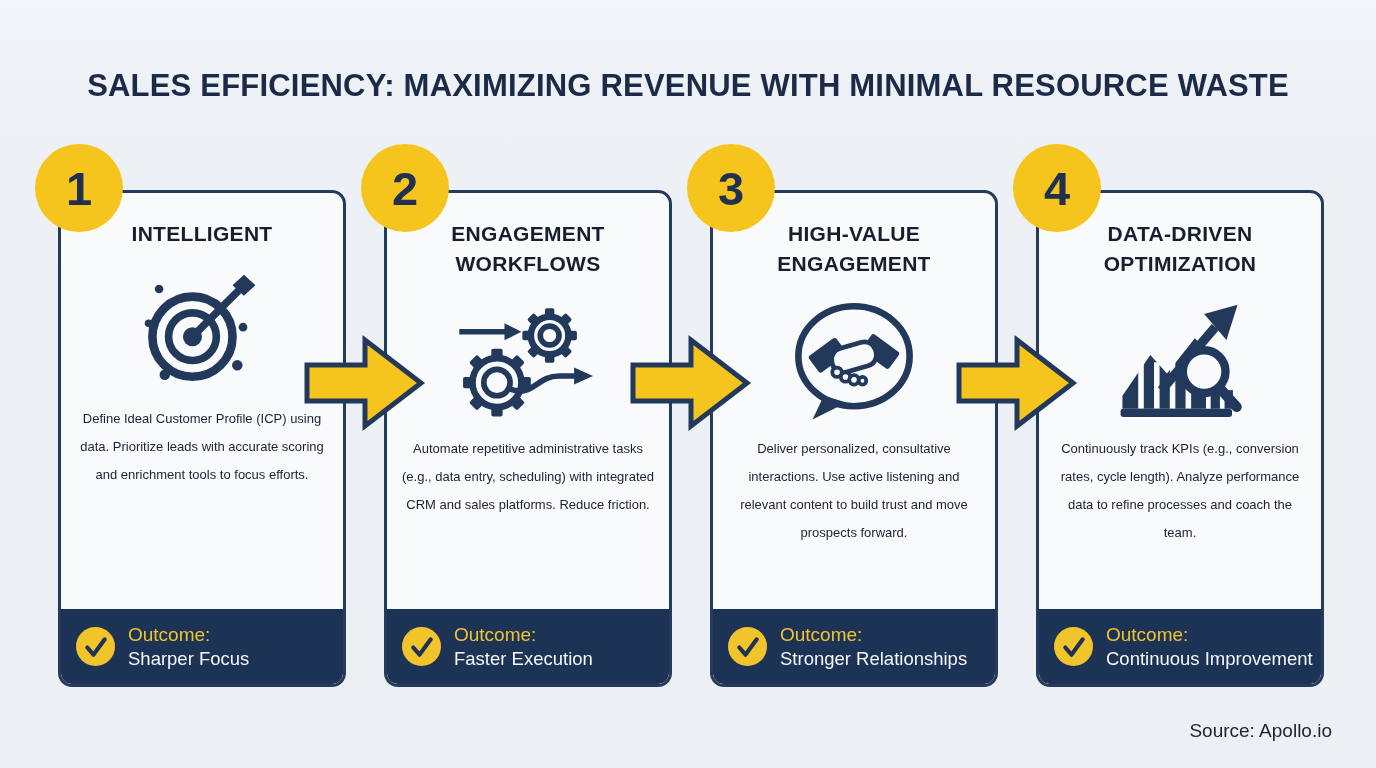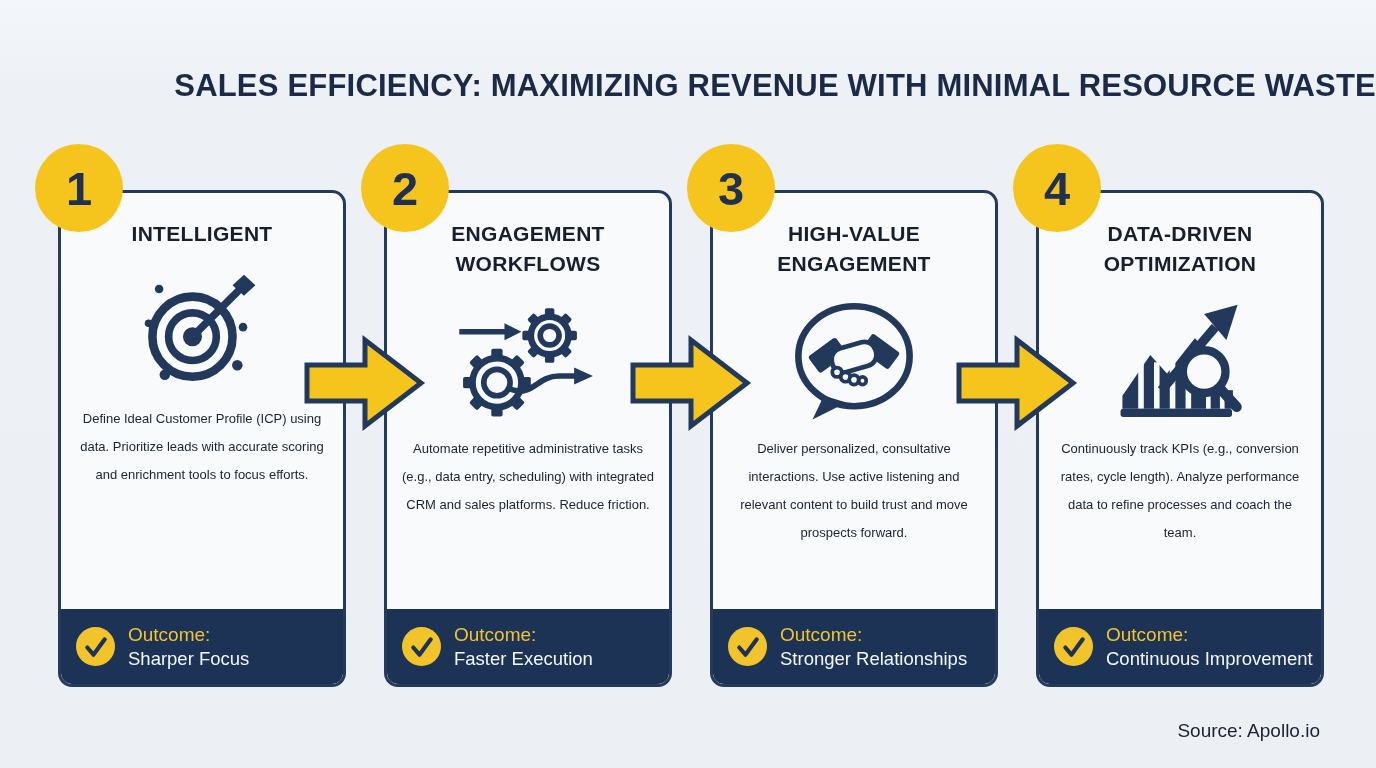--- a/index.html
+++ b/index.html
@@ -10,21 +10,21 @@
   }
   .stage {
     position:relative;
     width:1376px; height:768px;
     overflow:hidden;
     background:linear-gradient(180deg,#F3F6FA 0%,#EDF1F5 12%,#ECF0F4 100%);
   }
   .main-title {
     position:absolute; left:0; top:68px; width:100%;
     margin:0;
-    text-align:right;
+    text-align:center;
     font-size:31px; font-weight:bold;
     letter-spacing:0.2px;
     color:#1B2A47;
   }
   .card {
     position:absolute; top:190px;
     width:288px; height:497px;
     box-sizing:border-box;
     background:#F8FAFC;
     border:3px solid #243B5E;
@@ -81,21 +81,21 @@
   }
   .badge-1 { left:35px; }
   .badge-2 { left:361px; }
   .badge-3 { left:687px; }
   .badge-4 { left:1013px; }
   .flow-arrow { position:absolute; top:334px; width:124px; height:98px; z-index:4; }
   .arrow-1 { left:303px; }
   .arrow-2 { left:629px; }
   .arrow-3 { left:955px; }
   .source-note {
-    position:absolute; right:56px; top:720px;
+    position:absolute; right:44px; top:720px;
     font-size:19px; color:#1B2231;
   }
 </style>
 </head>
 <body>
 
 <div class="stage">
 
   <h1 class="main-title">SALES EFFICIENCY: MAXIMIZING REVENUE WITH MINIMAL RESOURCE WASTE</h1>
 

